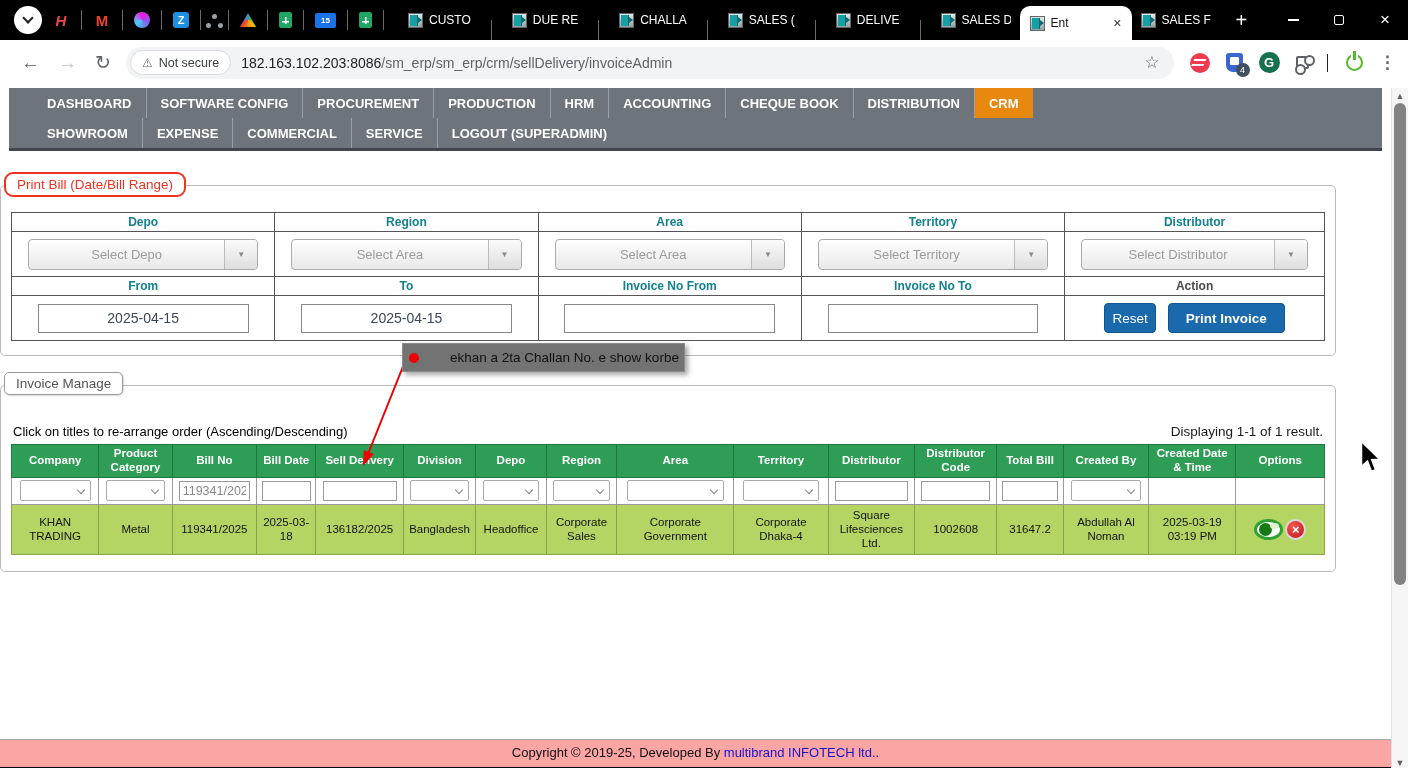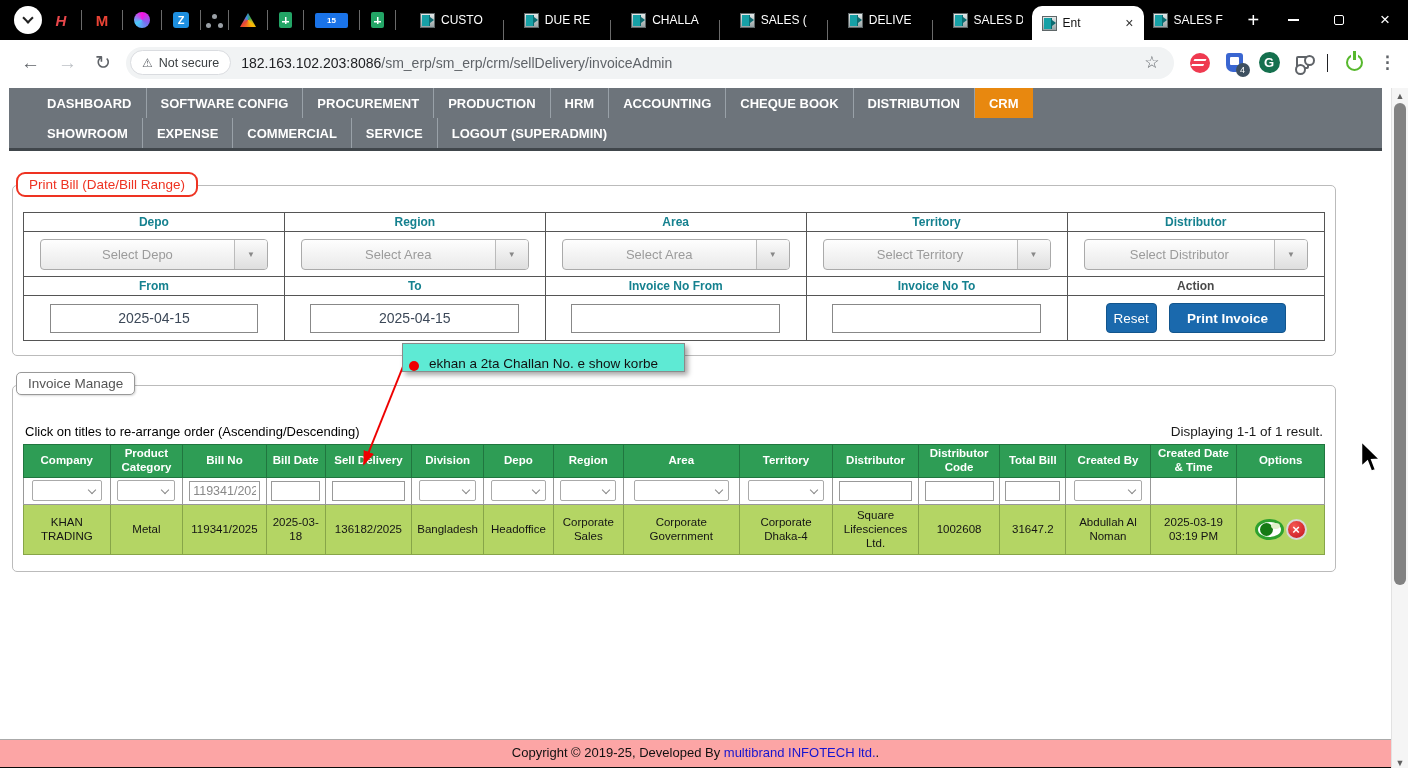--- a/index.html
+++ b/index.html
@@ -22,21 +22,21 @@
   .icon-zoom { width:16px; height:16px; border-radius:3px; background:#1d8fe0; color:#fff;
     font-size:11px; font-weight:bold; display:flex; align-items:center; justify-content:center; }
   .icon-hierarchy { width:5px; height:5px; border-radius:50%; background:#9aa0a6; margin-top:-8px;
     box-shadow:-6px 9px 0 #9aa0a6, 6px 9px 0 #9aa0a6; }
   .icon-google-drive { width:16px; height:14px;
     background:conic-gradient(from -40deg,#4285f4,#34a853,#fbbc04,#ea4335,#4285f4);
     clip-path:polygon(50% 0, 0 100%, 100% 100%); }
   .icon-google-sheets { width:13px; height:16px; border-radius:2px;
     background:linear-gradient(#fff,#fff) 50% 60%/7px 1.5px no-repeat,
                linear-gradient(#fff,#fff) 50% 60%/1.5px 7px no-repeat, #23a566; }
-  .icon-calendar { width:33px; height:15px; background:#1a73e8; border-radius:2px; color:#fff;
+  .icon-calendar { width:21px; height:15px; background:#1a73e8; border-radius:2px; color:#fff;
     font-size:8px; font-weight:bold; display:flex; align-items:center; justify-content:center; }
   .tabs { display:flex; align-items:flex-end; height:40px; margin-left:4px; }
   .tab { display:flex; align-items:center; height:40px; padding:0 9px; max-width:88px; color:#fff;
     font-size:12px; cursor:pointer; flex:none; }
   .tab.active { background:#fff; color:#111; height:34px; border-radius:10px 10px 0 0;
     max-width:112px; width:112px; padding:0 10px; }
   .tlabel { white-space:nowrap; overflow:hidden; margin-left:6px; flex:1; }
   .tclose { margin-left:8px; font-size:14px; color:#333; }
   .fav { width:15px; height:15px; position:relative; background:linear-gradient(#e3e8e8,#97a2a4);
     border:1px solid #5e6668; flex:none; }
@@ -90,21 +90,21 @@
   
   .page { position:relative; height:683px; background:#fff; }
 
   .nav { margin:3px 26px 0 9px; background:#6d747b; border-bottom:3px solid #40464b; }
   .nav-row { display:flex; align-items:stretch; height:30px; padding-left:24px; }
   .nav-item { display:flex; align-items:center; padding:14px 14px; color:#fff; font-size:13px;
     font-weight:bold; white-space:nowrap; cursor:pointer; }
   .nav-item + .nav-item { border-left:1px solid #99a1a8; }
   .nav-item.active { background:#e8880f; }
 
-  .fieldset { position:relative; border:1px solid #bbb; border-radius:5px; margin:0 72px 0 12px; }
+  .fieldset { position:relative; border:1px solid #bbb; border-radius:5px; margin:0 72px 0 0; }
   .fs1 { margin-top:34px; padding:26px 10px 14px; }
   .fs2 { margin-top:29px; padding:24px 10px 16px; min-height:168px; }
   .legend { position:absolute; top:-14px; left:3px; background:#fff; padding:3px 11px;
     border-radius:9px; font-size:13.5px; white-space:nowrap; }
   .legend.red { border:2px solid #e32; color:#e32; }
   .legend.gray { border:1px solid #999; color:#555; border-radius:5px; box-shadow:1px 1px 2px rgba(0,0,0,.15); }
 
   
   .pb-table { width:100%; border-collapse:collapse; border:1px solid #333; }
   .pb-table td, .pb-table th { border:1px solid #555; }
@@ -146,23 +146,23 @@
   .icon-eye::before { content:""; position:absolute; left:2px; top:1px; width:13px; height:13px;
     border-radius:50%; background:#157a15; }
   .icon-eye::after { content:""; position:absolute; right:1px; top:1px; width:9px; height:6px;
     border-radius:50%; background:#dff0ca; }
   .icon-delete { display:inline-block; width:21px; height:21px; border-radius:50%;
     background:radial-gradient(circle at 35% 30%, #f6574f, #c1121f); border:2px solid #d8d8d8;
     color:#fff; font-weight:bold; font-size:13px; line-height:17px; text-align:center;
     vertical-align:middle; margin-left:2px; }
 
   
-  .tooltip { position:absolute; left:402px; top:255px; width:283px; height:29px; background:#5eead4;
+  .tooltip { position:absolute; left:402px; top:255px; width:283px; height:29px; background:#737373;
     border:1px solid #8a8a8a; box-shadow:3px 3px 5px rgba(0,0,0,.35); display:flex;
-    align-items:flex-end; z-index:30; }
+    align-items:center; z-index:30;gap:21px; }
   .tooltip .dot { width:10px; height:10px; border-radius:50%; background:#e00; margin:0 10px 0 6px;
     flex:none; }
   .tooltip .txt { font-size:13.5px; color:#111; }
   .arrow-svg { position:absolute; left:340px; top:262px; z-index:29; pointer-events:none; }
 
   .footer { position:absolute; left:0; right:17px; bottom:4px; background:#fca5a5;
     border-top:1px solid #aaa; text-align:center; padding:5px 0 7px; font-size:13px; color:#111; }
   .footer a { color:#1515d0; text-decoration:none; }
   .bottombar { position:absolute; left:0; right:0; bottom:0; height:4px; background:#0a0a0a; }
 

